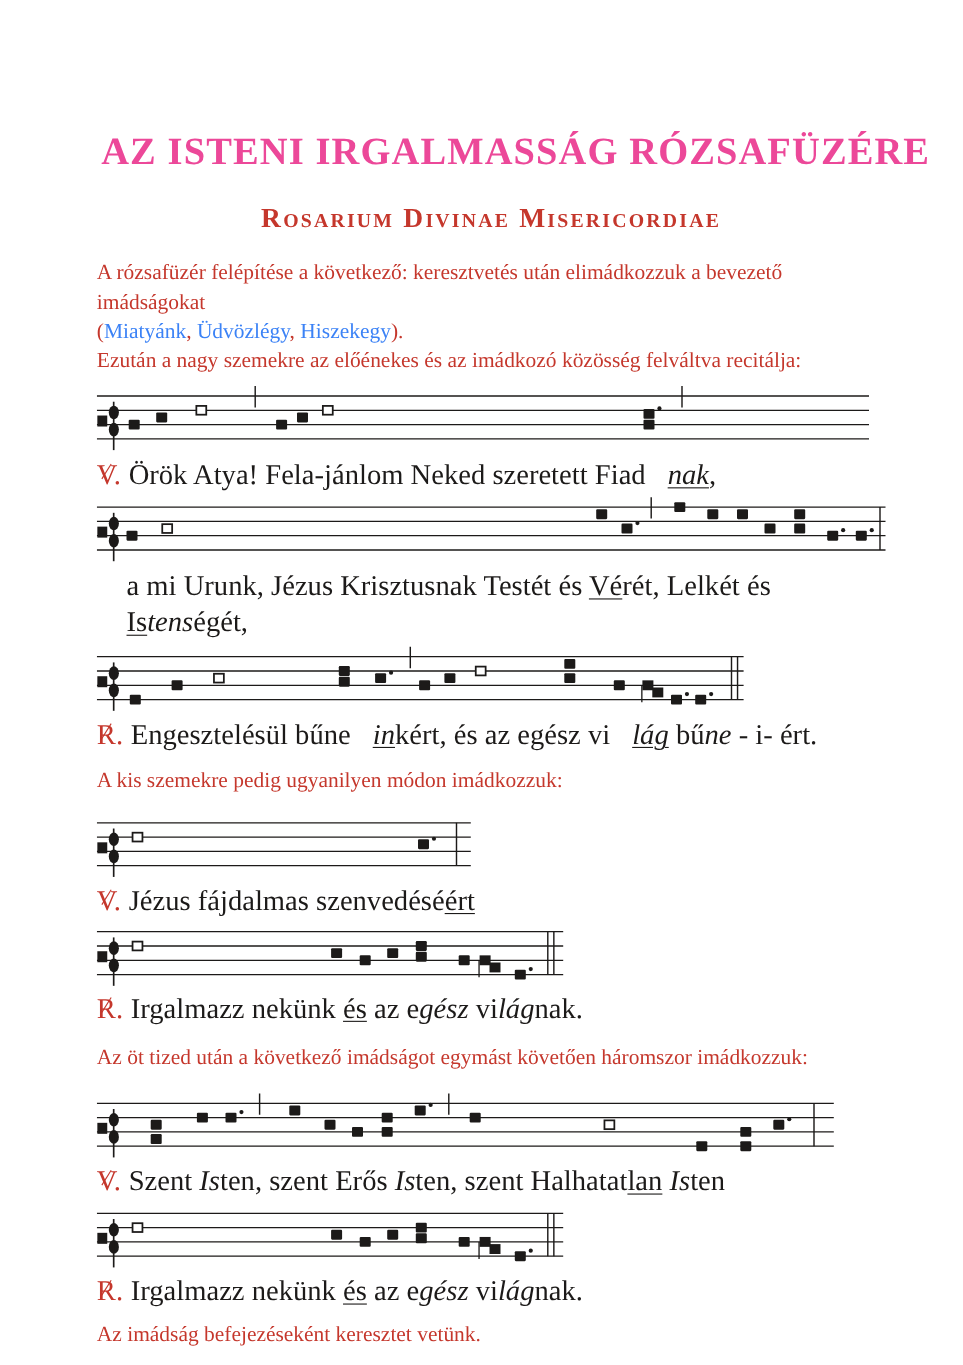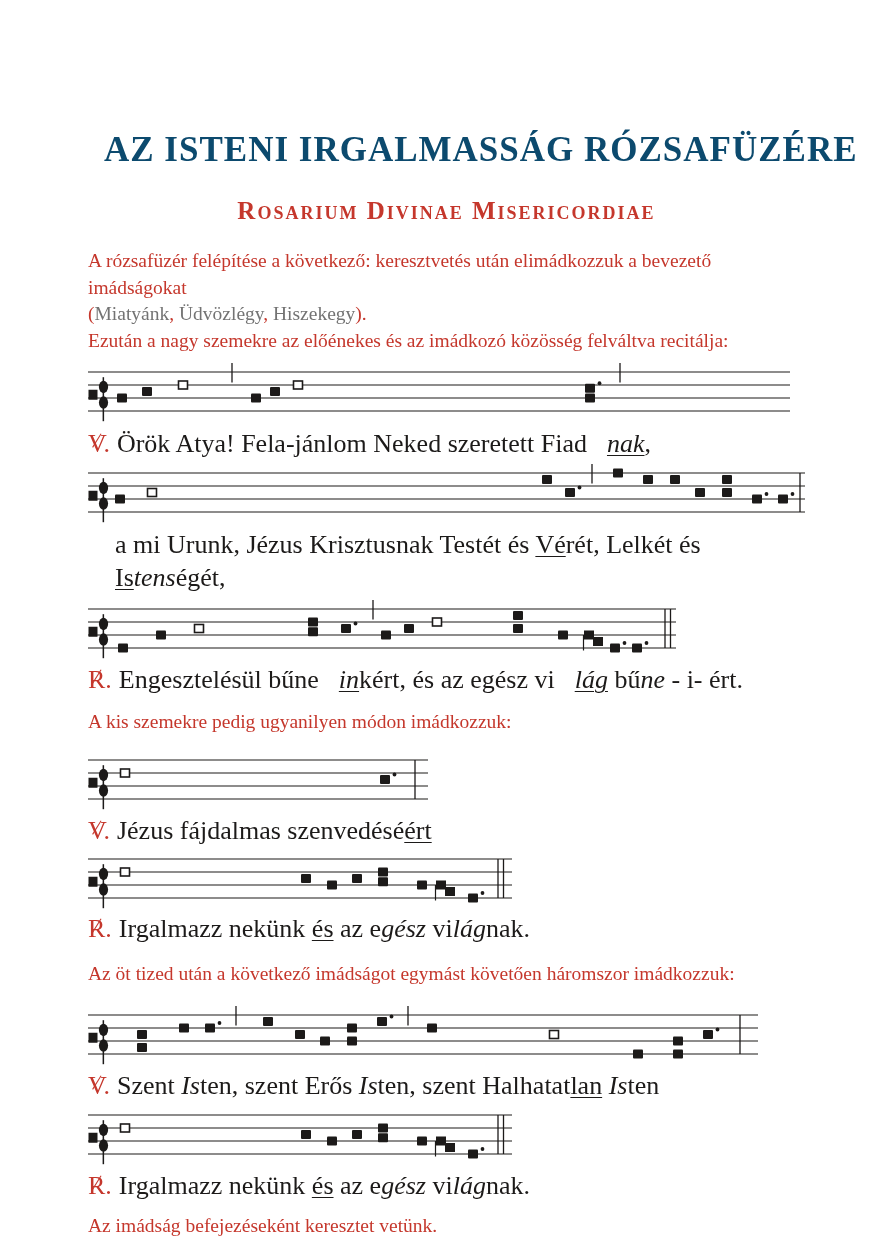--- a/index.html
+++ b/index.html
@@ -1,24 +1,24 @@
 <!DOCTYPE html>
 <html><head>
 <meta charset="utf-8">
 <style>
   html,body{margin:0;padding:0;background:#ffffff;}
   body{width:875px;height:1241px;overflow:hidden;color:#1c1a19;
        font-family:"Liberation Serif","DejaVu Serif",serif;}
   .page{padding:112px 70px 0 88px;}
-  h1.title{margin:16px;font-size:35px;line-height:44px;font-weight:700;
-           letter-spacing:1px;text-align:center;white-space:nowrap;color:#0c4a6e;}
+  h1.title{margin:4px;font-size:35px;line-height:44px;font-weight:700;
+           letter-spacing:1px;text-align:center;white-space:nowrap;color:#ec4899;}
   h2.subtitle{margin:24px 0 0 0;font-size:25px;line-height:30px;font-weight:600;
               font-variant:small-caps;letter-spacing:2px;text-align:center;color:#c5372c;}
   p.rubric{margin:0;font-size:19.5px;line-height:26.5px;color:#c5372c;}
-  p.rubric .seg-blk{color:#737373;}
+  p.rubric .seg-blk{color:#3b82f6;}
   .staff{display:block;line-height:0;}
   p.chant{margin:0;font-size:26px;line-height:33px;color:#1c1a19;}
   .mark{color:#c5372c;position:relative;display:inline-block;margin-right:7px;}
   .mark::before{content:"";position:absolute;left:1px;top:13px;width:16px;height:1.4px;
                 background:currentColor;transform:rotate(-58deg);}
   .seg-i{font-style:italic;}
   .seg-u{text-decoration:underline;text-decoration-thickness:1.3px;text-underline-offset:2.5px;}
   .seg-ui{font-style:italic;text-decoration:underline;text-decoration-thickness:1.3px;text-underline-offset:2.5px;padding-left:20px;}
   .indent{padding-left:27px;}
 </style>

